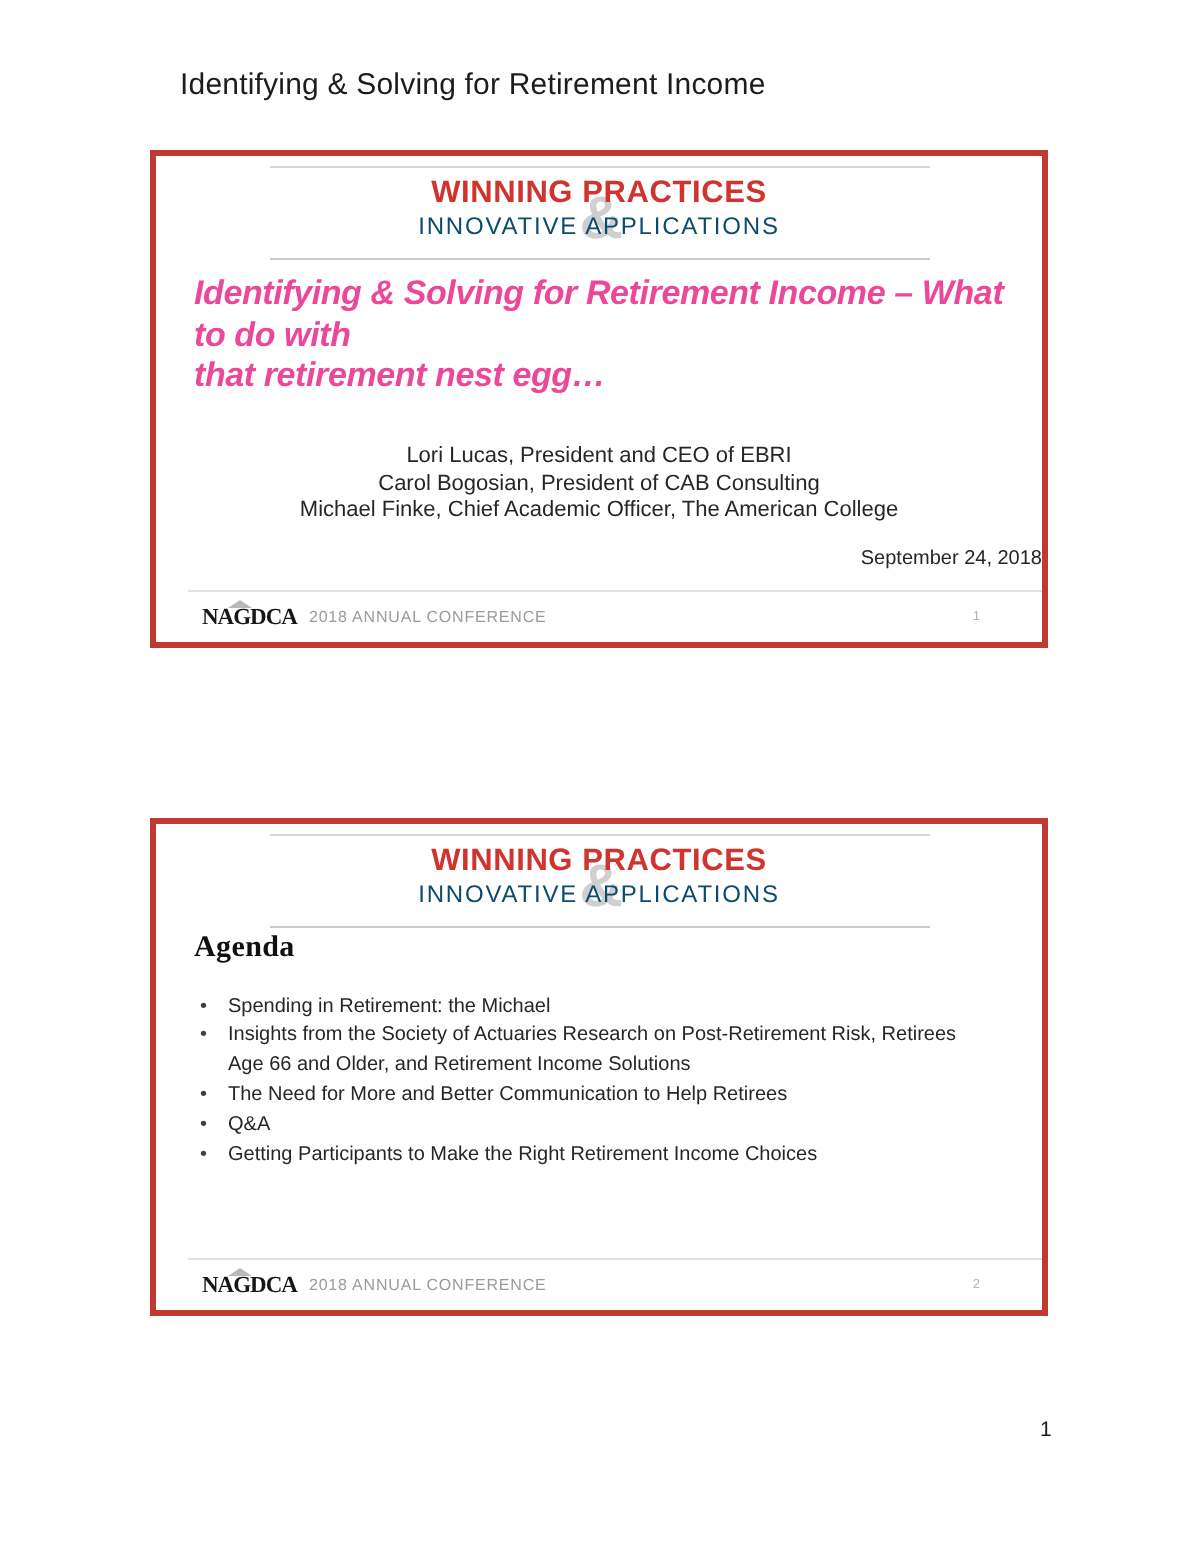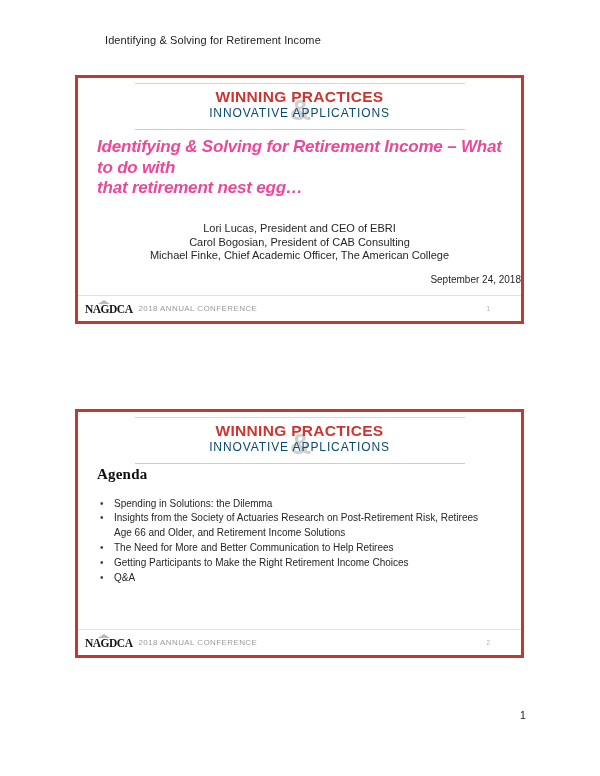--- a/index.html
+++ b/index.html
@@ -1,22 +1,22 @@
 <!DOCTYPE html>
 <html><head>
 <meta charset="utf-8">
 <style>
   html,body{margin:0;padding:0;}
   body{
     width:600px;height:776px;background:#ffffff;position:relative;
     font-family:"Liberation Sans",sans-serif;overflow:hidden;
   }
   .page-header{
-    position:absolute;left:82px;top:34px;
-    font-size:11px;color:#1c1c1c;letter-spacing:0.1px;padding-left:23px;
+    position:absolute;left:67px;top:34px;
+    font-size:15px;color:#1c1c1c;letter-spacing:0.1px;padding-left:23px;
   }
   .slide{
     position:absolute;left:75px;width:449px;height:249px;
     border:3px solid #c13a32;background:#fff;box-sizing:border-box;
   }
   #slide1{top:75px;}
   #slide2{top:409px;}
 
   
   .masthead{
@@ -56,21 +56,21 @@
   }
   .s2-bullets{
     margin:14px 8px 0 21px;padding:0;list-style:none;
     font-size:10px;line-height:14.8px;color:#262626;
   }
   .s2-bullets li{position:relative;padding-left:15px;white-space:pre-line;}
   .s2-bullets li::before{content:"\2022";position:absolute;left:1px;color:#3f3f3f;}
 
   
   .slide-footer{
-    position:absolute;left:0;right:0;bottom:0;height:25px;
+    position:absolute;left:16px;right:0;bottom:0;height:25px;
     border-top:1px solid #e2e2e2;
   }
   .nagdca{position:absolute;left:7px;bottom:6px;display:flex;align-items:flex-end;gap:6px;}
   .nagdca-logo{
     font-family:"Liberation Serif",serif;font-weight:bold;font-size:11.5px;
     letter-spacing:-0.5px;color:#161616;line-height:1;position:relative;
   }
   .nagdca-logo .dome{
     position:absolute;left:13px;top:-4px;width:0;height:0;
     border-left:6px solid transparent;border-right:6px solid transparent;
@@ -110,26 +110,26 @@
 </div>
 
 <div class="slide" id="slide2">
   <div class="masthead">
     <div class="amp">&amp;</div>
     <div class="l1">WINNING PRACTICES</div>
     <div class="l2">INNOVATIVE APPLICATIONS</div>
   </div>
   <div class="s2-heading">Agenda</div>
   <ul class="s2-bullets">
-    <li>Spending in Solutions: the Dilemma</li>
+    <li>Spending in Retirement: the Michael</li>
     <li>Insights from the Society of Actuaries Research on Post-Retirement Risk,  Retirees
 Age 66 and Older, and Retirement Income Solutions</li>
     <li>The Need for More and Better Communication to Help Retirees</li>
+    <li>Q&amp;A</li>
     <li>Getting Participants to Make the Right Retirement Income Choices</li>
-    <li>Q&amp;A</li>
   </ul>
   <div class="slide-footer">
     <div class="nagdca">
       <span class="nagdca-logo"><span class="dome"></span><span>NAGDCA</span></span>
       <span class="conf">2018 ANNUAL CONFERENCE</span>
     </div>
     <div class="slide-num">2</div>
   </div>
 </div>
 

